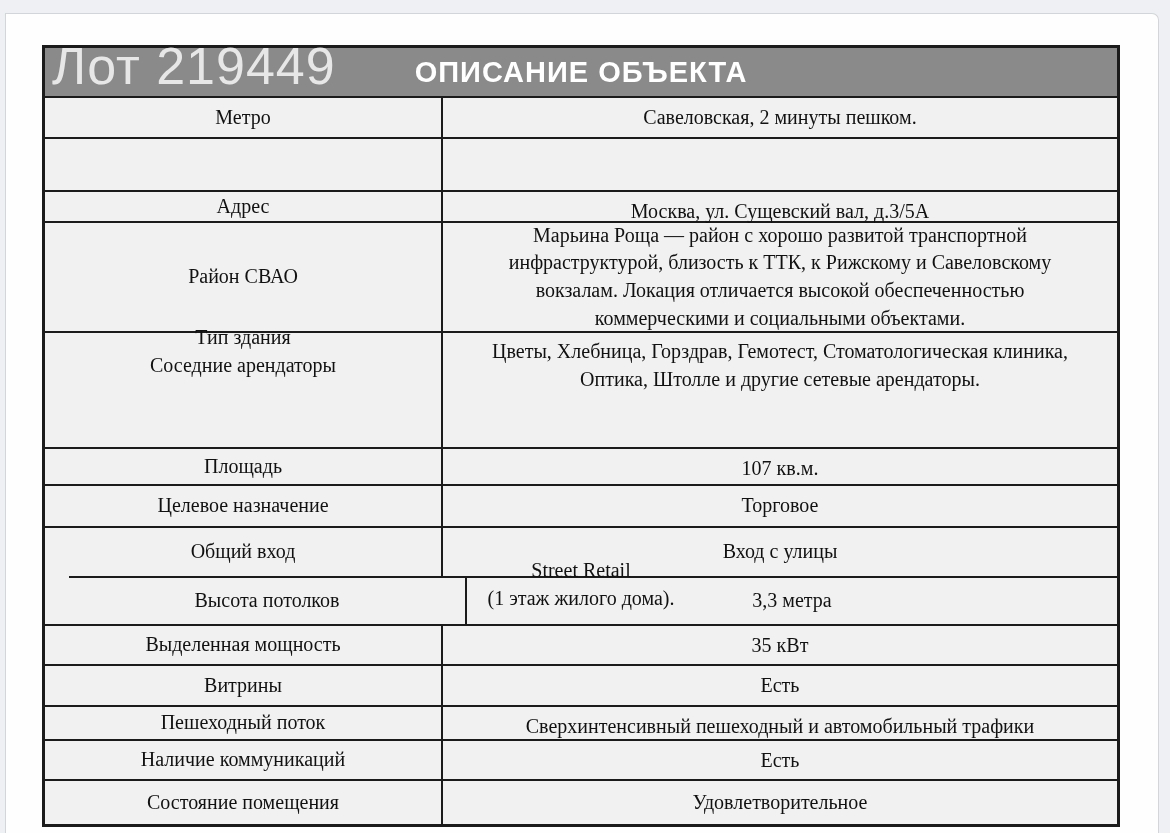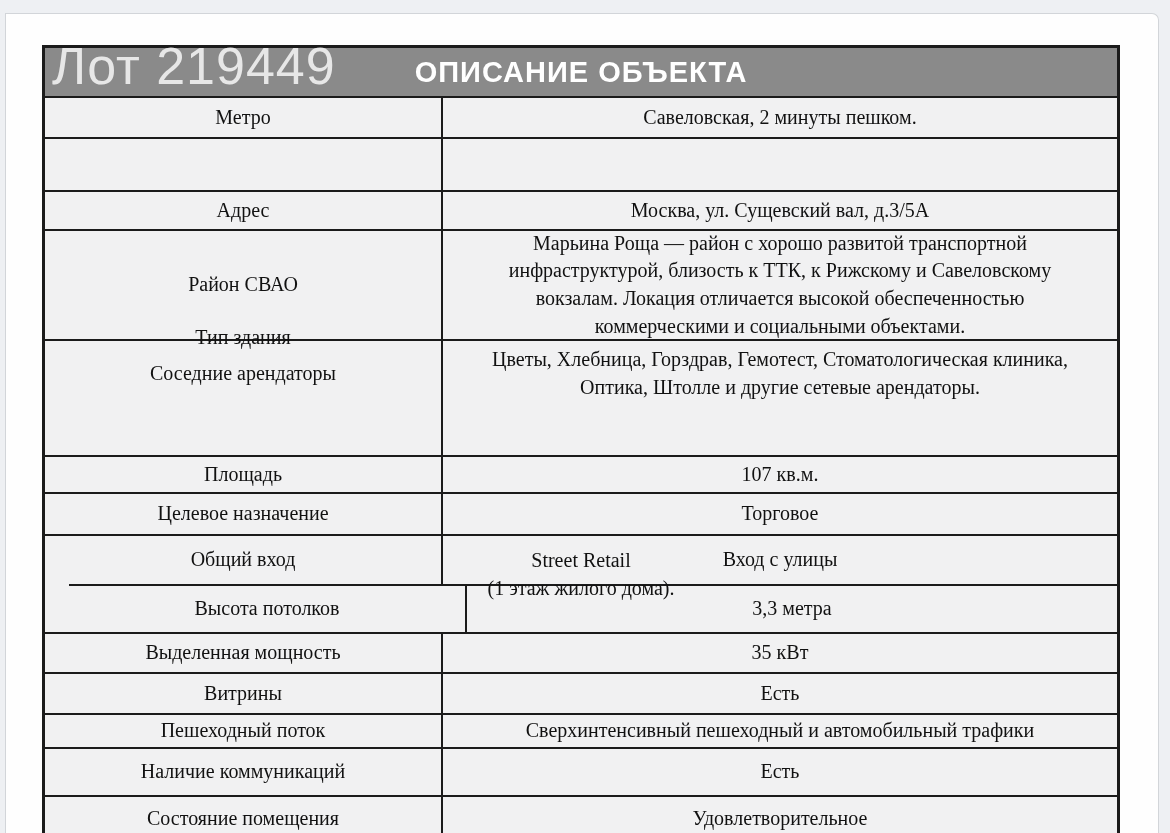--- a/index.html
+++ b/index.html
@@ -39,21 +39,21 @@
   .row:first-of-type{border-top:none;}
   .cell{
     display:flex;align-items:center;justify-content:center;
     text-align:center;font-size:20px;line-height:1.38;
     box-sizing:border-box;padding:2px 4px;
   }
   .cell.label{
     flex:0 0 398px;max-width:398px;
     border-right:2px solid var(--border,#1b1b1b);
   }
-  .cell.value{flex:1;white-space:pre-line;padding:10px 26px;}
+  .cell.value{flex:1;white-space:pre-line;padding:20px 26px;}
   .watermark{
     position:absolute;left:52px;top:36px;z-index:5;
     font-family:"Liberation Sans","DejaVu Sans",sans-serif;
     font-size:52px;font-weight:400;letter-spacing:1px;
     color:var(--watermark-text,#ffffff);opacity:.8;
     pointer-events:none;white-space:nowrap;
   }
 </style>
 </head>
 <body>
@@ -67,21 +67,21 @@
   <div>
       <div class="row" style="height: 39px;">
     <div class="cell label">Метро</div>
     <div class="cell value">Савеловская, 2 минуты пешком.</div>
   </div>
       <div class="row" style="height: 53px; flex-direction: column;">
     <div class="cell label">Тип здания</div>
     <div class="cell value">Street Retail
 (1 этаж жилого дома).</div>
   </div>
-      <div class="row" style="height: 39px;">
+      <div class="row" style="height: 31px;">
     <div class="cell label">Адрес</div>
     <div class="cell value">Москва, ул. Сущевский вал, д.3/5А</div>
   </div>
       <div class="row" style="height: 110px;">
     <div class="cell label">Район СВАО</div>
     <div class="cell value">Марьина Роща — район с хорошо развитой транспортной инфраструктурой, близость к ТТК, к Рижскому и Савеловскому вокзалам. Локация отличается высокой обеспеченностью коммерческими и социальными объектами.</div>
   </div>
       <div class="row" style="height: 68px;">
     <div class="cell label">Соседние арендаторы</div>
     <div class="cell value">Цветы, Хлебница, Горздрав, Гемотест, Стоматологическая клиника, Оптика, Штолле и другие сетевые арендаторы.</div>
@@ -107,21 +107,21 @@
     <div class="cell value">35 кВт</div>
   </div>
       <div class="row" style="height: 41px;">
     <div class="cell label">Витрины</div>
     <div class="cell value">Есть</div>
   </div>
       <div class="row" style="height: 34px;">
     <div class="cell label">Пешеходный поток</div>
     <div class="cell value">Сверхинтенсивный пешеходный и автомобильный трафики</div>
   </div>
-      <div class="row" style="height: 48px;">
+      <div class="row" style="height: 40px;">
     <div class="cell label">Наличие коммуникаций</div>
     <div class="cell value">Есть</div>
   </div>
       <div class="row" style="height: 45px;">
     <div class="cell label">Состояние помещения</div>
     <div class="cell value">Удовлетворительное</div>
   </div>
     </div>
 </div>
 

